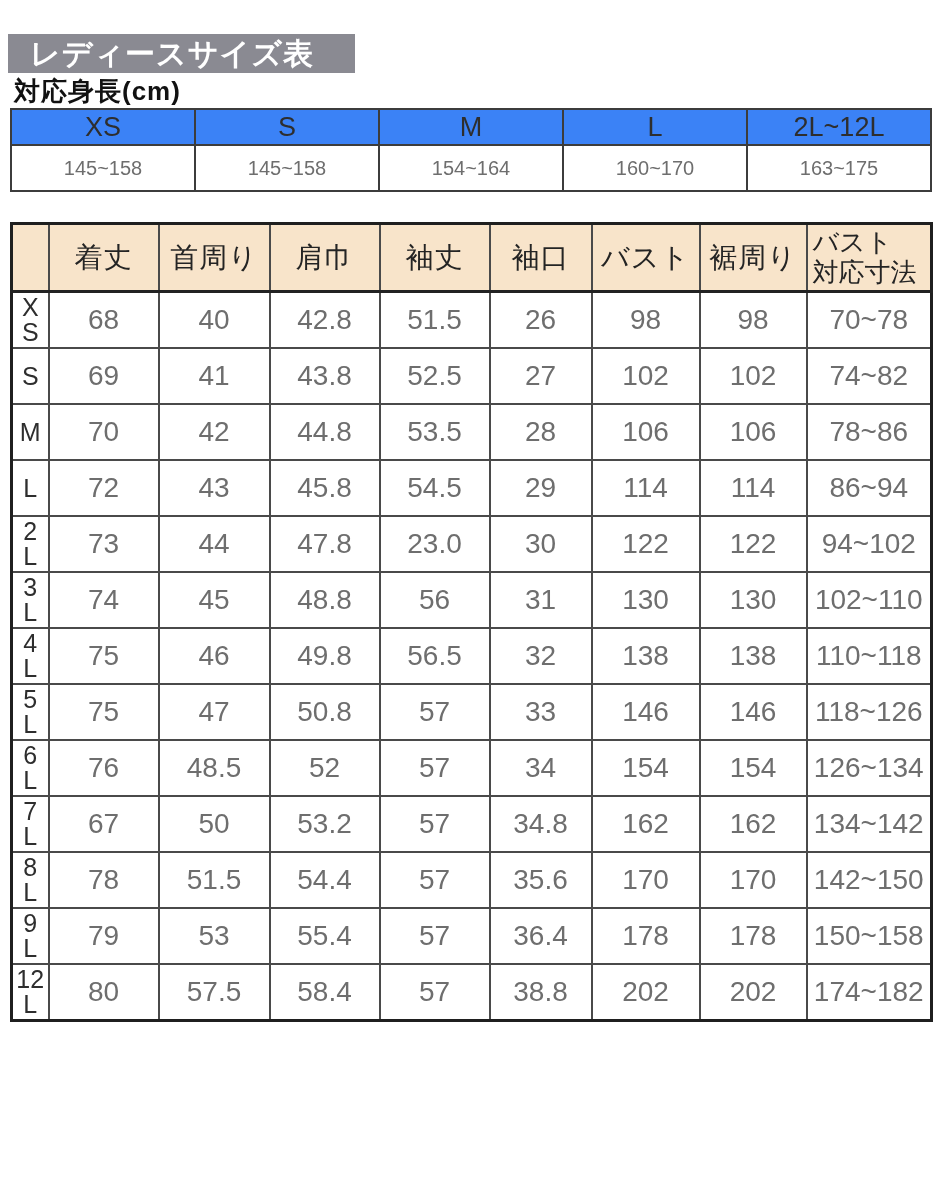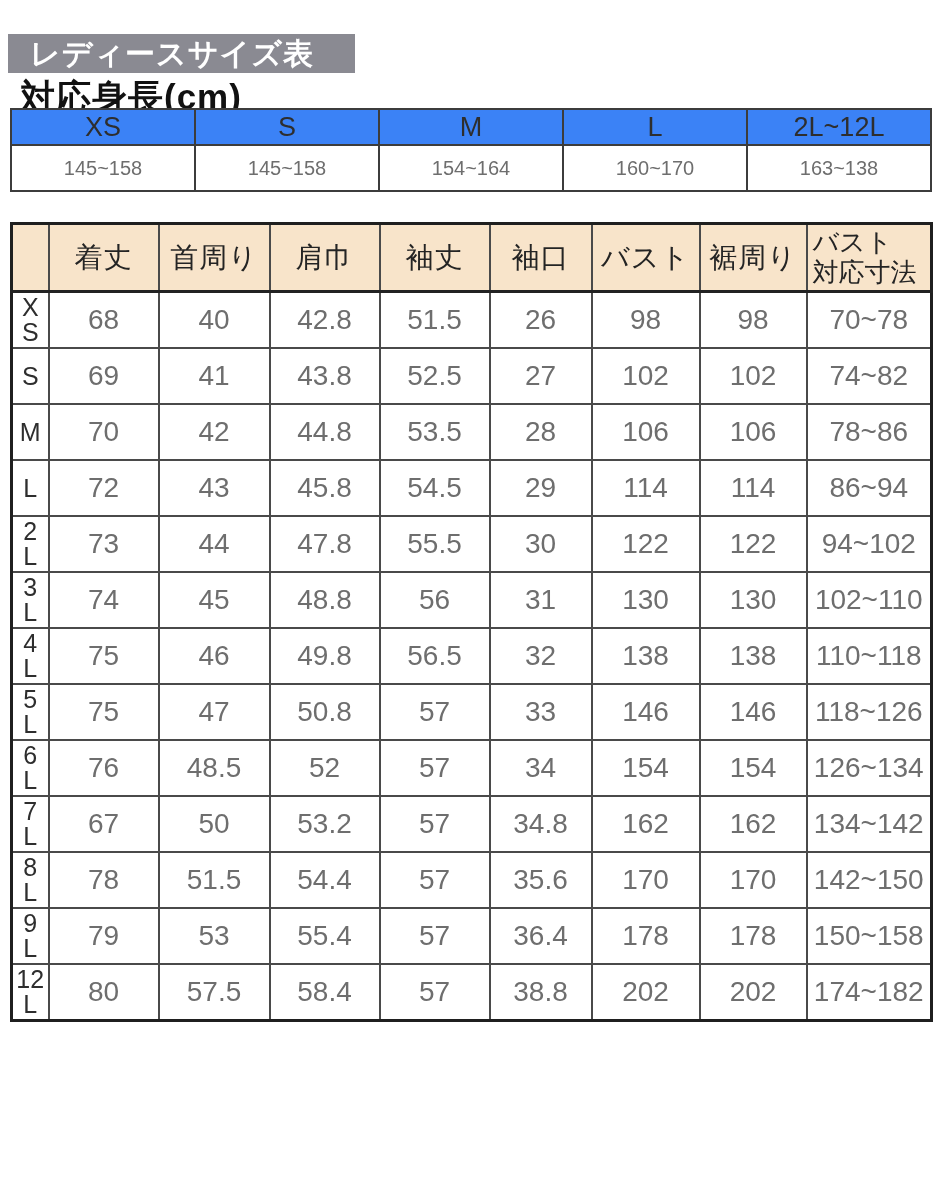--- a/index.html
+++ b/index.html
@@ -29,23 +29,23 @@
     line-height: 40px;
     padding-left: 22px;
     box-sizing: border-box;
     letter-spacing: 1px;
     white-space: nowrap;
     margin-top: 12px;
   }
   
   .section-label {
     position: absolute;
-    left: 20px;
+    left: 14px;
     top: 74px;
-    font-size: 35px;
+    font-size: 26px;
     font-weight: bold;
     color: #111111;
     letter-spacing: 1px;
   }
   
   .height-table-wrap {
     position: absolute;
     left: 10px;
     top: 108px;
     width: 920px;
@@ -150,21 +150,21 @@
           <th>L</th>
           <th>2L~12L</th>
         </tr>
       </thead>
       <tbody>
         <tr>
           <td>145~158</td>
           <td>145~158</td>
           <td>154~164</td>
           <td>160~170</td>
-          <td>163~138</td>
+          <td>163~175</td>
         </tr>
       </tbody>
     </table>
   </div>
 
   <div class="size-table-wrap">
     <table class="size-table">
       <colgroup>
         <col style="width:37px">
           <col style="width:110px">
@@ -235,21 +235,21 @@
           <td>114</td>
           <td>114</td>
           <td>86~94</td>
         </tr>
         <tr>
           <th class="pre-line">2
 L</th>
           <td>73</td>
           <td>44</td>
           <td>47.8</td>
-          <td>55.5</td>
+          <td>23.0</td>
           <td>30</td>
           <td>122</td>
           <td>122</td>
           <td>94~102</td>
         </tr>
         <tr>
           <th class="pre-line">3
 L</th>
           <td>74</td>
           <td>45</td>

